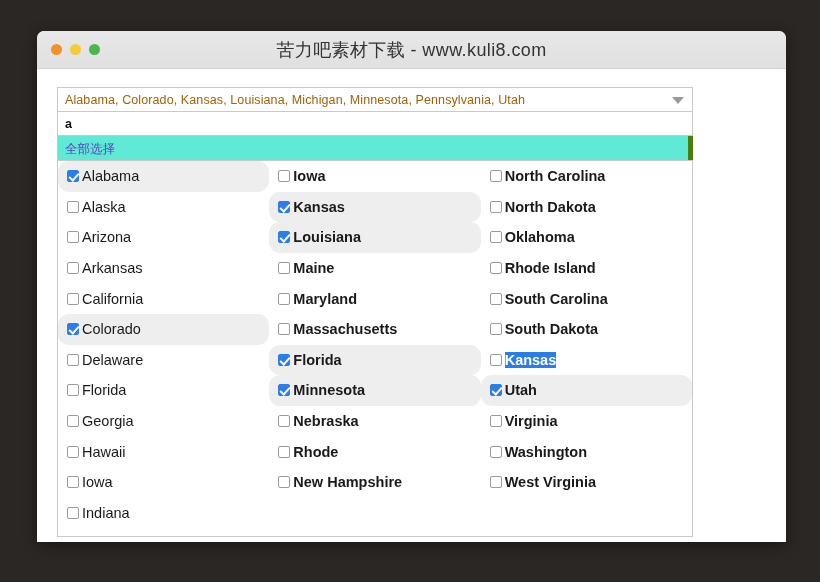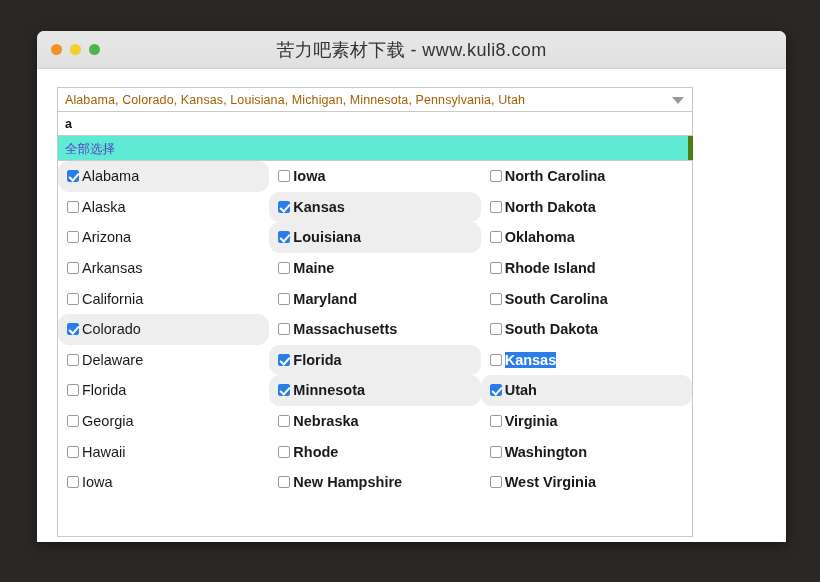--- a/index.html
+++ b/index.html
@@ -248,20 +248,24 @@
                 <span class="lbl">Georgia</span>
               </div>
               <div class="opt">
                 <span class="box"></span>
                 <span class="lbl">Hawaii</span>
               </div>
               <div class="opt">
                 <span class="box"></span>
                 <span class="lbl">Iowa</span>
               </div>
+              <div class="opt">
+                <span class="box"></span>
+                <span class="lbl">Indiana</span>
+              </div>
             </div>
           <div class="option-column">
               <div class="opt">
                 <span class="box"></span>
                 <span class="lbl">Iowa</span>
               </div>
               <div class="opt checked">
                 <span class="box"></span>
                 <span class="lbl">Kansas</span>
               </div>

